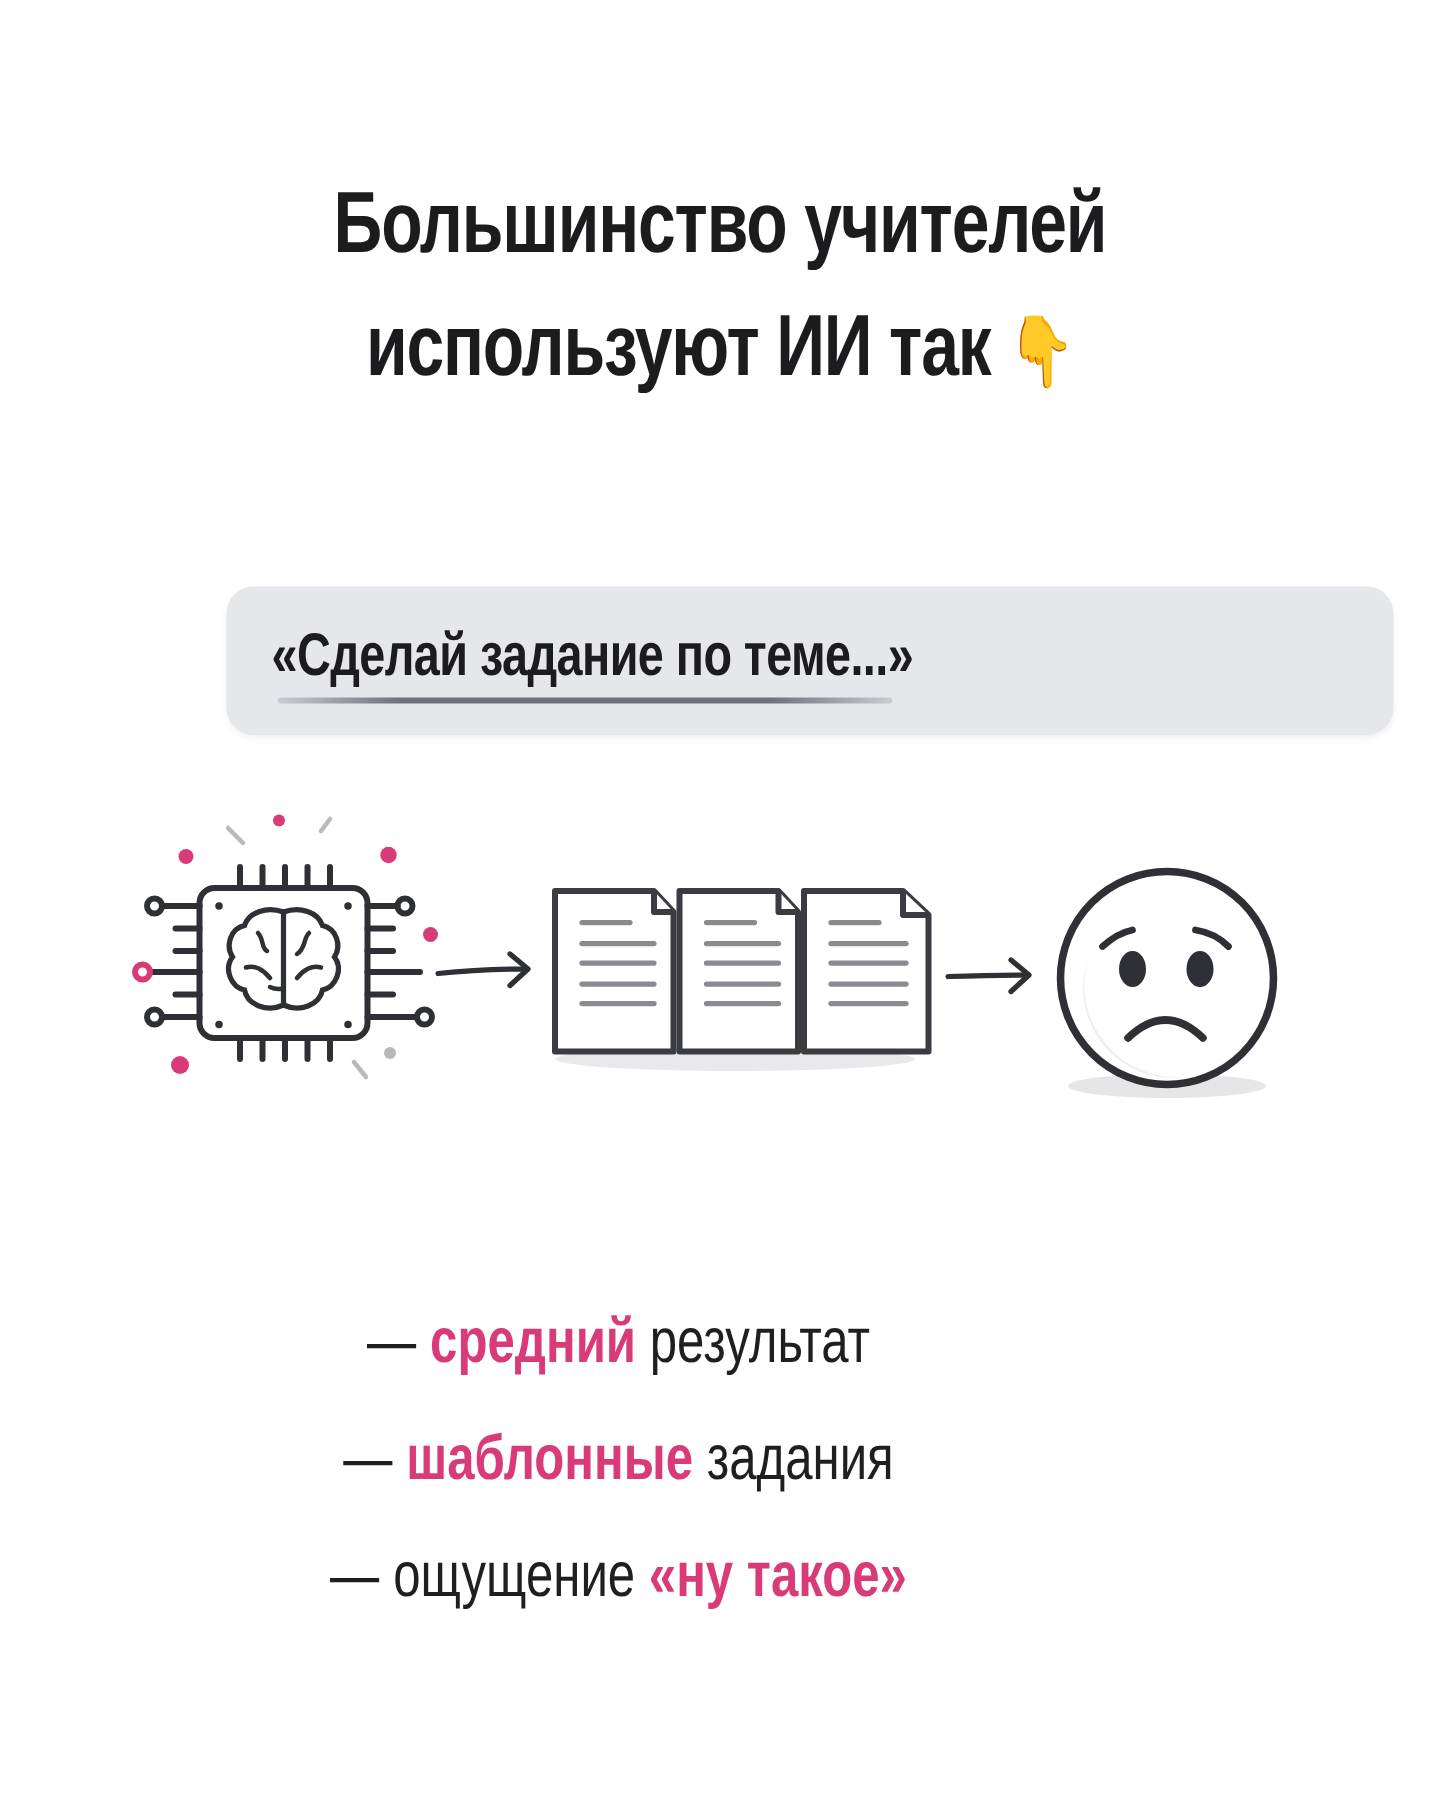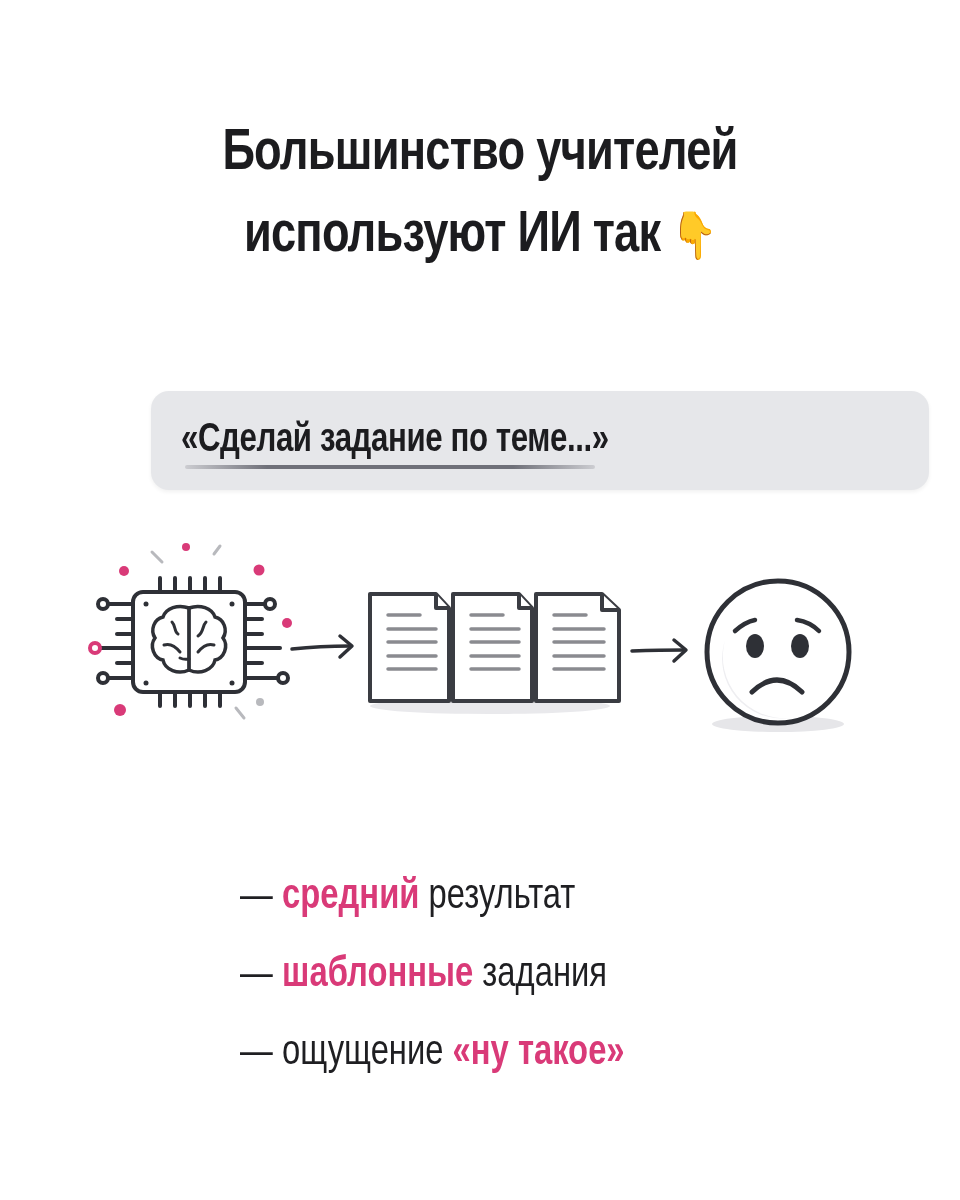--- a/index.html
+++ b/index.html
@@ -30,21 +30,21 @@
     color: #1c1c1f; white-space: nowrap;
     transform: scaleX(0.78); transform-origin: 0 0;
   }
   .prompt-underline {
     position: absolute; left: 34px; top: 74px; width: 410px; height: 4px;
     background: linear-gradient(to right, rgba(100,100,110,0.2), #6f7079 20%, #6f7079 80%, rgba(100,100,110,0.2));
     border-radius: 3px;
   }
   .flow { position: absolute; left: 0; top: 530px; width: 960px; height: 220px; }
   .flow svg { position: absolute; left: 0; top: 0; }
-  .bullets { position: absolute; left: 240px; top: 866px; }
+  .bullets { position: absolute; left: 220px; top: 866px; text-align: center; }
   .bullet {
     height: 78px; white-space: nowrap;
     font-family: "Liberation Sans", sans-serif; font-size: 42px; line-height: 56px;
     transform: scaleX(0.78); transform-origin: 0 0;
     color: #1f1f22;
   }
   .bullet .dash { font-weight: 400; margin-right: 12px; }
   .bullet .accent { color: #d93a78; font-weight: 700; }
   .bullet .plain { font-weight: 400; }
 </style>

